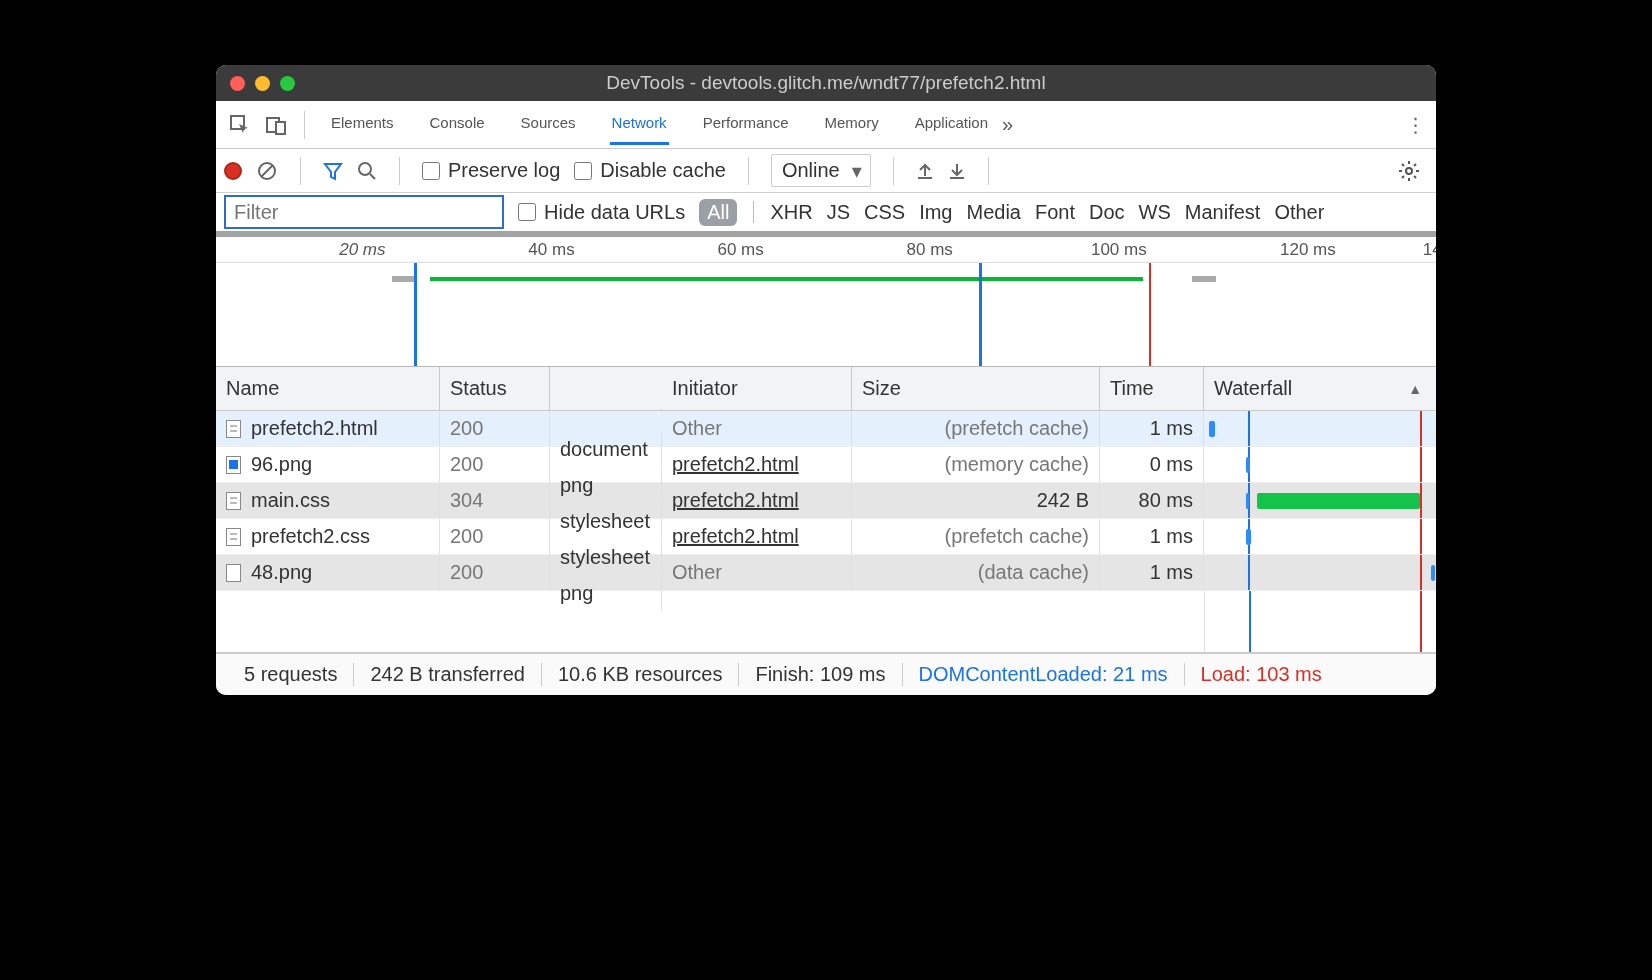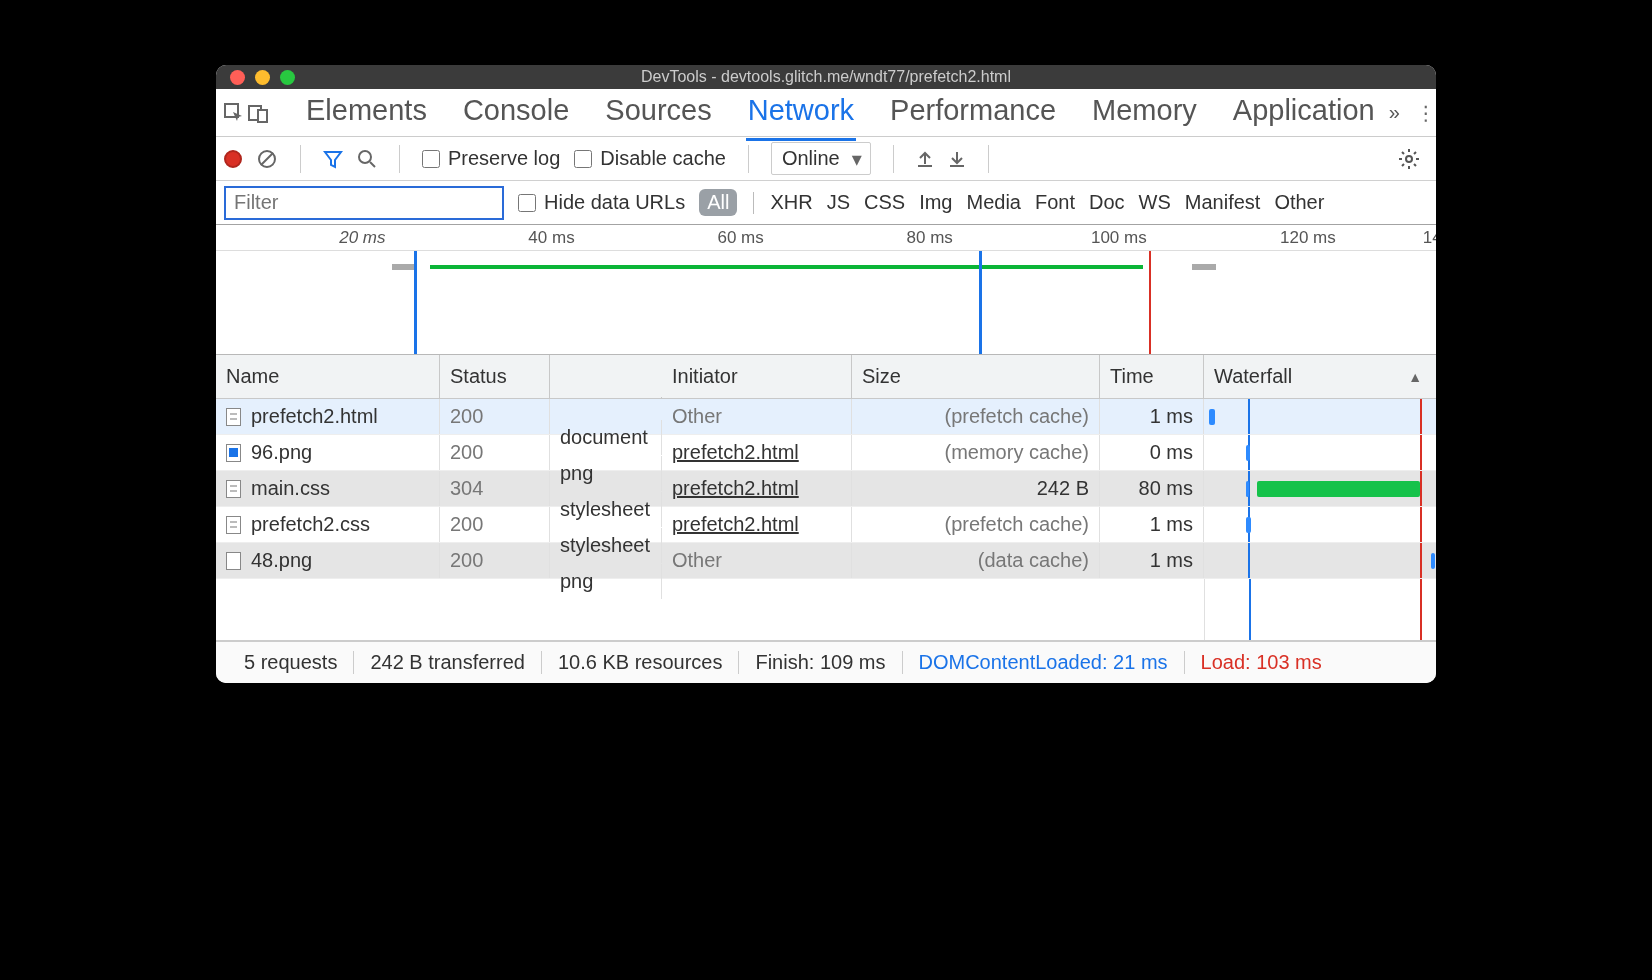--- a/index.html
+++ b/index.html
@@ -16,27 +16,27 @@
     padding-top: 65px;
   }
   .window {
     width: 1220px;
     background: #fff;
     border-radius: 10px;
     overflow: hidden;
     box-shadow: 0 20px 60px rgba(0,0,0,.6);
   }
   .titlebar {
-    height: 24px;
+    height: 36px;
     background: #3b3b3b;
     display: flex;
     align-items: center;
     position: relative;
     color: #ccc;
-    font-size: 16px;
+    font-size: 19px;
   }
   .traffic { display:flex; gap:10px; padding-left:14px; }
   .dot { width:15px; height:15px; border-radius:50%; }
   .dot.red{background:#ff5f57;}
   .dot.yellow{background:#febc2e;}
   .dot.green{background:#28c840;}
   .titlebar .title {
     position:absolute; left:0; right:0; text-align:center; pointer-events:none;
   }
   .kebab {
@@ -45,21 +45,21 @@
 
   
   .tabs-row {
     display:flex; align-items:center; height:48px; border-bottom:1px solid #ccc;
     padding: 0 8px;
     gap: 4px;
     color:#555;
   }
   .tabs-row .ico-btn { width:32px; height:32px; display:flex; align-items:center; justify-content:center; color:#666;}
   .divider { width:1px; height:28px; background:#ccc; margin: 0 8px;}
-  .tabs { display:flex; gap:32px; padding-left:12px; font-size:29px; color:#555;}
+  .tabs { display:flex; gap:32px; padding-left:12px; font-size:15px; color:#555;}
   .tab { padding: 10px 2px 11px; border-bottom:3px solid transparent; }
   .tab.active { color:#1a73e8; border-bottom-color:#1a73e8; }
   .overflow-chevrons { font-size:20px; color:#555; padding:0 8px;}
 
   
   .toolbar {
     display:flex; align-items:center; height:44px; border-bottom:1px solid #d0d0d0;
     padding: 0 8px; gap: 14px; font-size:20px; color:#333;
   }
   .rec-dot { width:18px;height:18px;border-radius:50%; background:#d93025; border:2px solid #b0261d;}
@@ -70,21 +70,21 @@
     border:1px solid #ccc; border-radius:2px; padding:4px 30px 4px 10px;
     position:relative; color:#333;
   }
   .online-sel::after {
     content:"▾"; position:absolute; right:8px; color:#666;
   }
   .gear { margin-left:auto; margin-right:8px; color:#555; }
 
   
   .filter-row {
-    display:flex; align-items:center; height:44px; border-bottom:1px solid #a3a3a3;
+    display:flex; align-items:center; height:44px; border-bottom:6px solid #a3a3a3;
     padding: 4px 8px; gap: 14px; font-size:20px; color:#333;
   }
   .filter-input {
     width:280px; height:34px; border:2px solid #2a6bd8; padding:2px 8px; font-size:20px;
   }
   .pills { display:flex; gap:14px; align-items:center; }
   .pill { color:#333; }
   .pill.all { background:#9aa0a6; color:#fff; padding:2px 8px; border-radius:6px; }
   .pill-sep { width:1px; height:22px; background:#bbb; margin:0 2px; }
 

